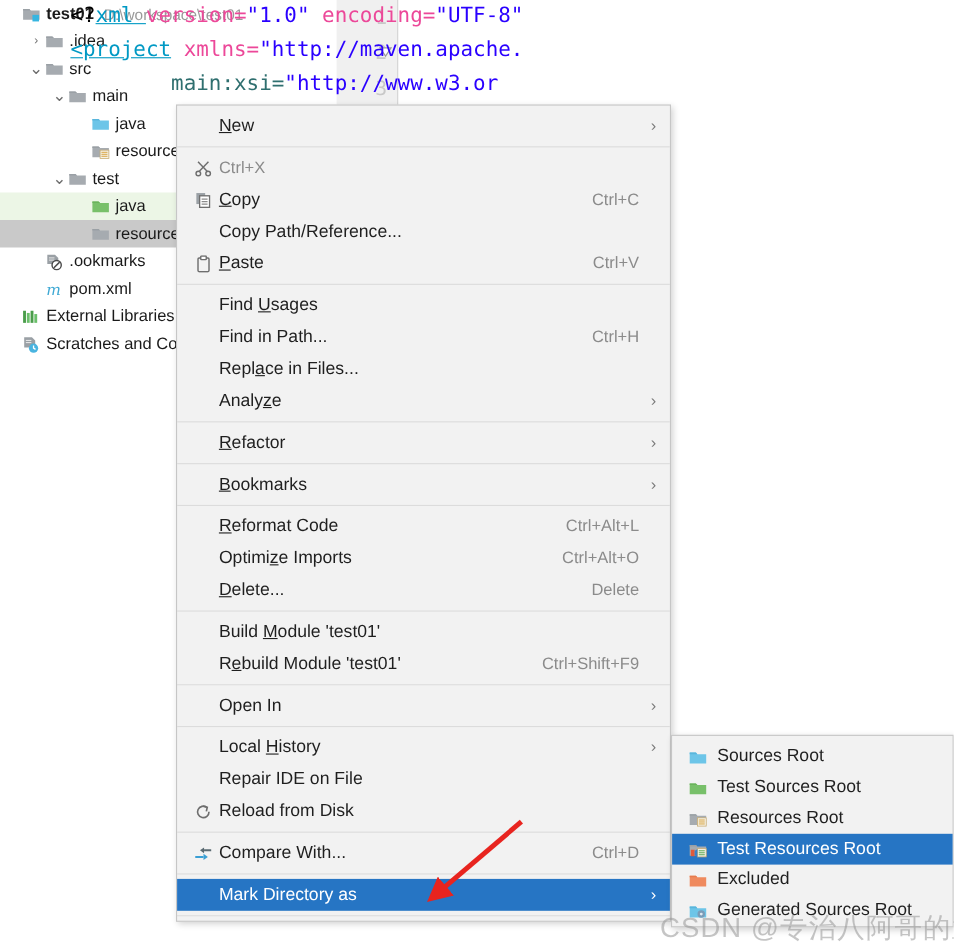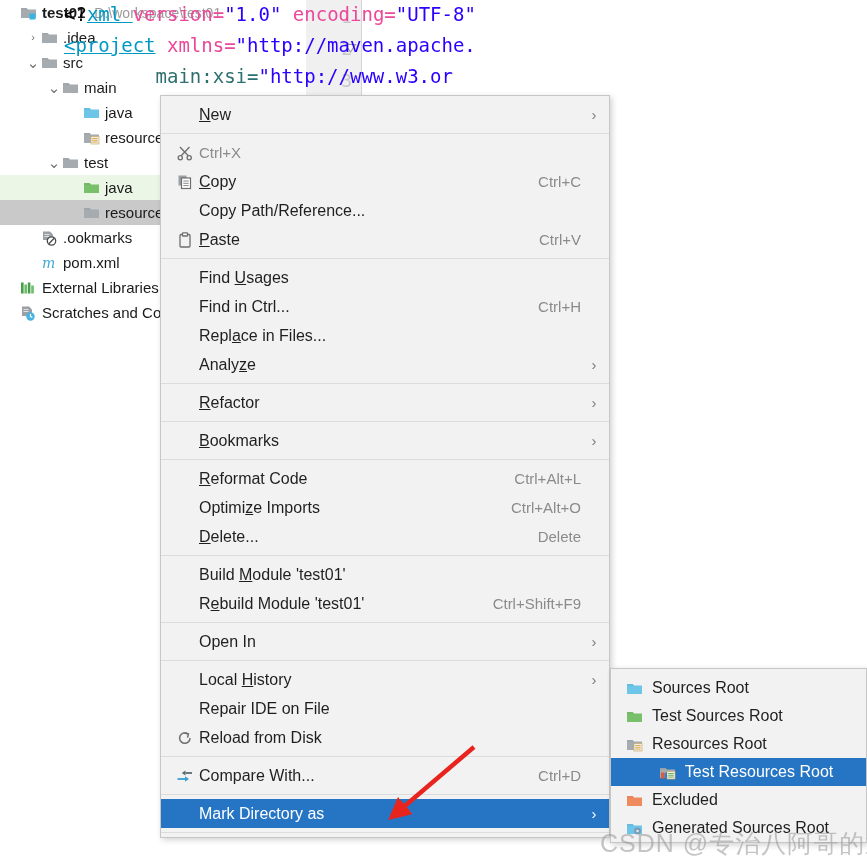--- a/index.html
+++ b/index.html
@@ -151,21 +151,21 @@
   }
   .sm-item {
     height: 28px;
     display: flex;
     align-items: center;
     font-size: 16px;
     color: #1f1f1f;
     padding-left: 15px;
     cursor: default;
   }
-  .sm-item.selected { background: #2675c4; color: #ffffff; justify-content: center; }
+  .sm-item.selected { background: #2675c4; color: #ffffff; }
   .sm-ico { width: 26px; min-width: 26px; display: flex; align-items: center; }
   .sm-label { white-space: nowrap; }
 
   
   #annotation-arrow {
     position: absolute;
     left: 370px; top: 735px;
     width: 120px; height: 100px;
     pointer-events: none;
   }
@@ -415,21 +415,21 @@
         <span class="mi-label"><u>P</u>aste</span>
         <span class="mi-accel">Ctrl+V</span>
       </div>
       <div class="msep"></div>
       <div class="mi">
         <span class="mi-ico"></span>
         <span class="mi-label">Find <u>U</u>sages</span>
       </div>
       <div class="mi">
         <span class="mi-ico"></span>
-        <span class="mi-label">Find in Ctrl...</span>
+        <span class="mi-label">Find in Path...</span>
         <span class="mi-accel">Ctrl+H</span>
       </div>
       <div class="mi">
         <span class="mi-ico"></span>
         <span class="mi-label">Repl<u>a</u>ce in Files...</span>
       </div>
       <div class="mi">
         <span class="mi-ico"></span>
         <span class="mi-label">Analy<u>z</u>e</span>
         <span class="mi-arrow">›</span>

